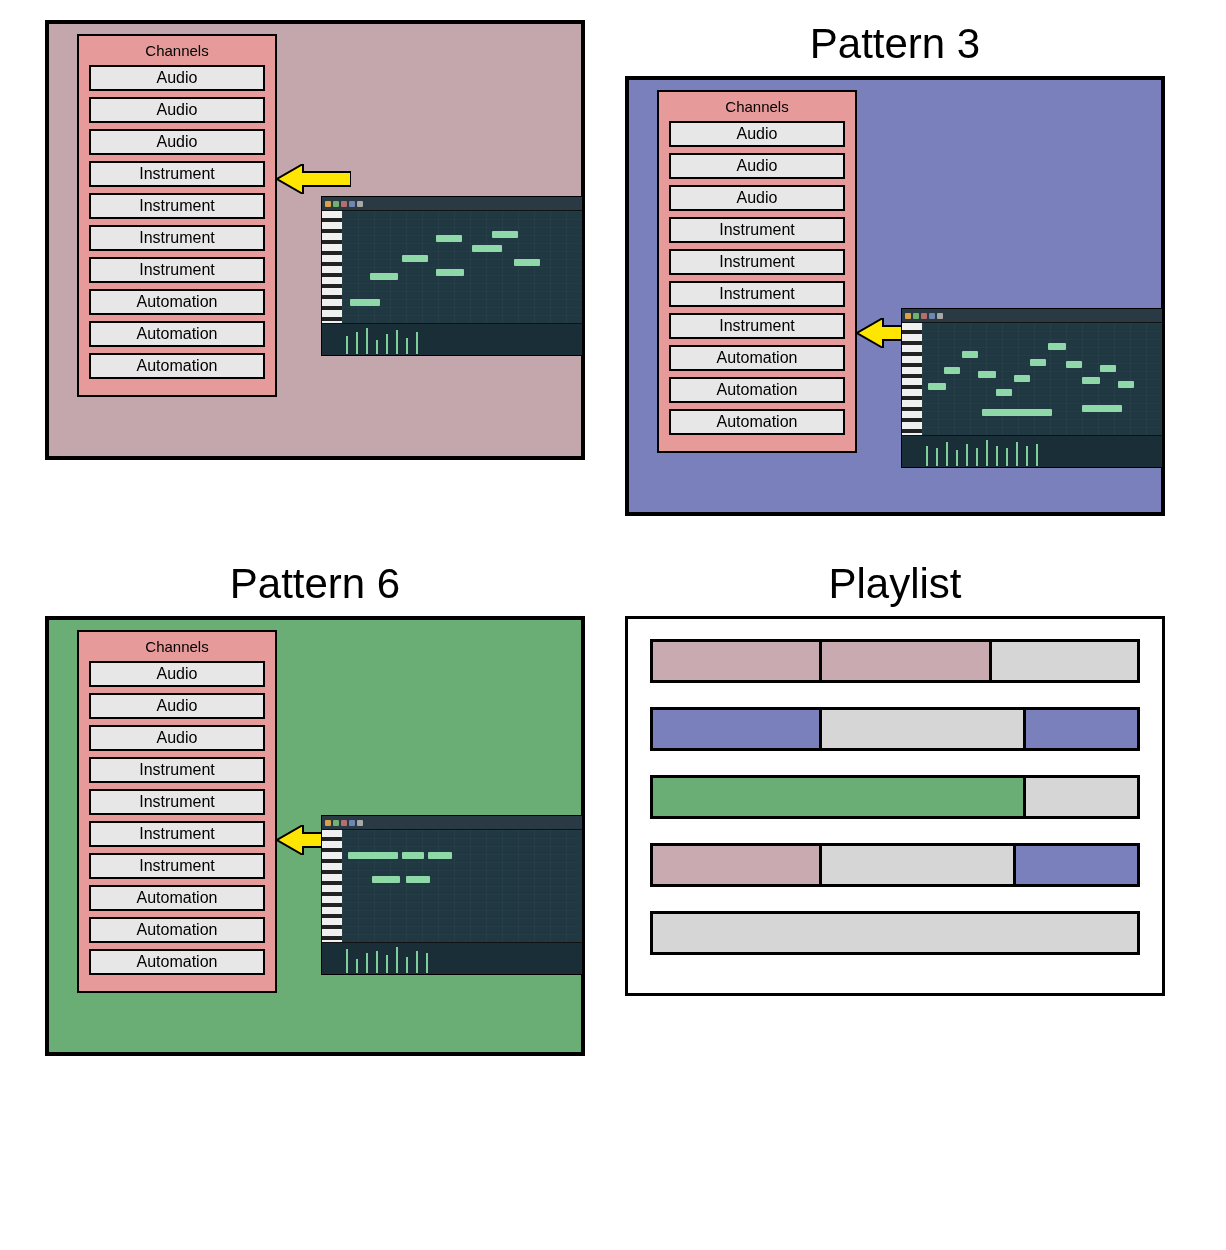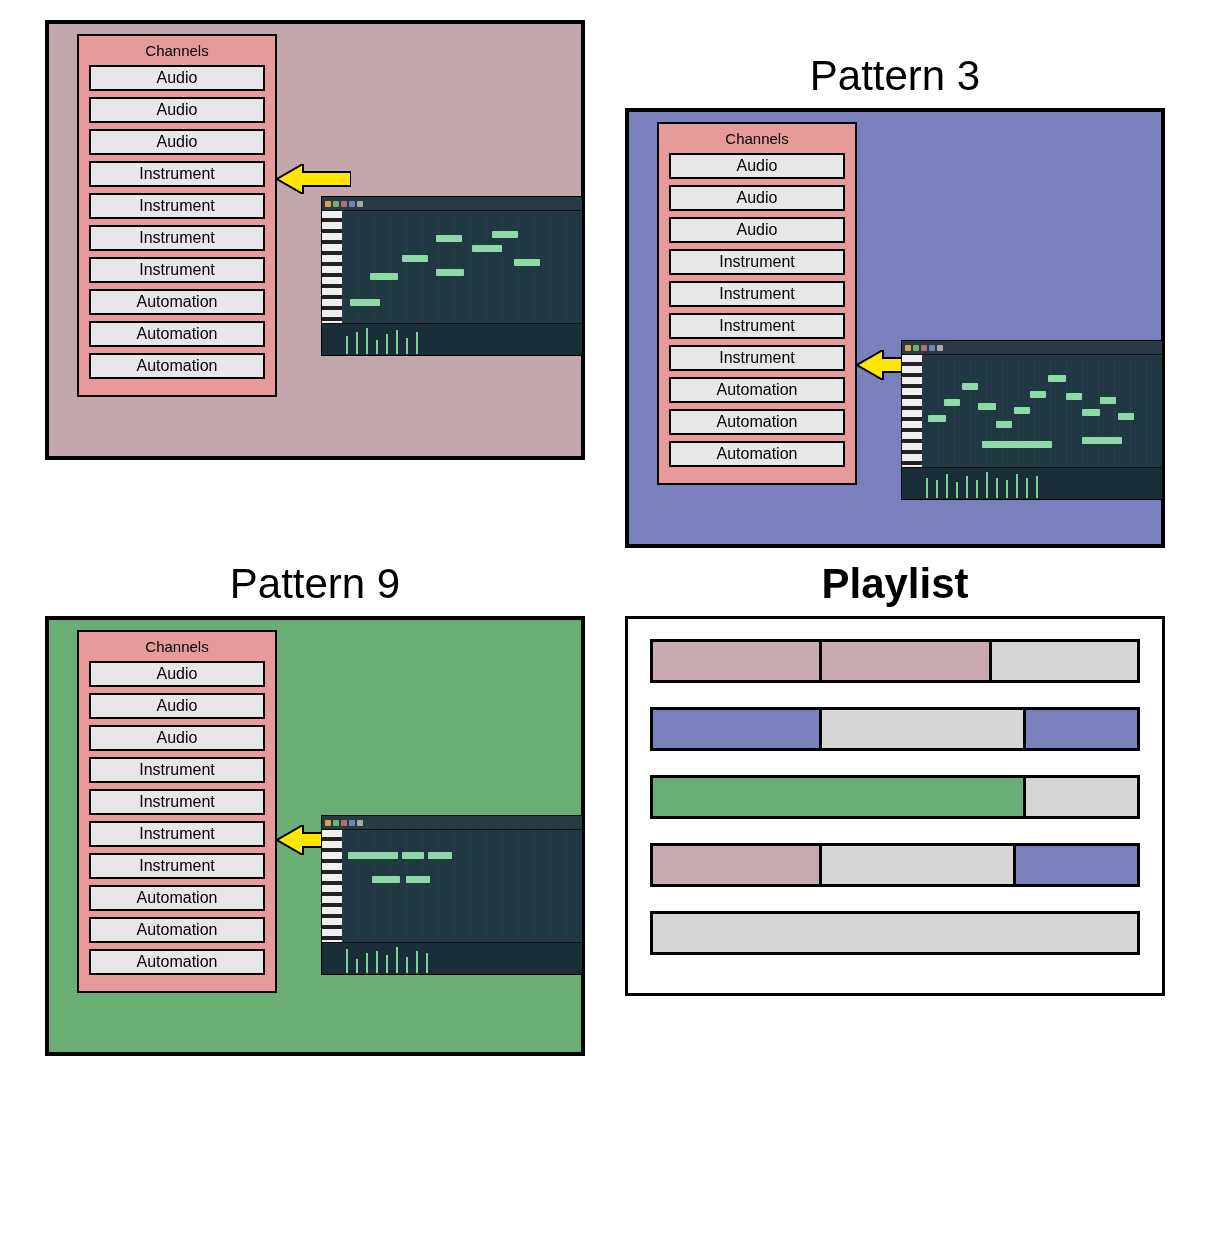--- a/index.html
+++ b/index.html
@@ -203,21 +203,21 @@
           <div class="vel" style="height: 14px;"></div>
           <div class="vel" style="height: 20px;"></div>
           <div class="vel" style="height: 24px;"></div>
           <div class="vel" style="height: 16px;"></div>
           <div class="vel" style="height: 22px;"></div>
         </div>
     </div>
   </div>
 </div>
 
-<div class="quadrant" style="left:625px; top:20px;margin-top:32px;">
+<div class="quadrant" style="left:625px; top:20px;">
   <div class="title">Pattern 3</div>
   <div class="pattern-box bg-purple">
     <div class="channels-panel">
       <div class="channels-title">Channels</div>
       <div class="channel">Audio</div>
       <div class="channel">Audio</div>
       <div class="channel">Audio</div>
       <div class="channel">Instrument</div>
       <div class="channel">Instrument</div>
       <div class="channel">Instrument</div>
@@ -270,21 +270,21 @@
           <div class="vel" style="height: 18px;"></div>
           <div class="vel" style="height: 24px;"></div>
           <div class="vel" style="height: 20px;"></div>
           <div class="vel" style="height: 22px;"></div>
         </div>
     </div>
   </div>
 </div>
 
 <div class="quadrant" style="left:45px; top:560px;">
-  <div class="title">Pattern 9</div>
+  <div class="title">Pattern 6</div>
   <div class="pattern-box bg-green">
     <div class="channels-panel">
       <div class="channels-title">Channels</div>
       <div class="channel">Audio</div>
       <div class="channel">Audio</div>
       <div class="channel">Audio</div>
       <div class="channel">Instrument</div>
       <div class="channel">Instrument</div>
       <div class="channel">Instrument</div>
       <div class="channel">Instrument</div>
@@ -324,21 +324,21 @@
           <div class="vel" style="height: 18px;"></div>
           <div class="vel" style="height: 26px;"></div>
           <div class="vel" style="height: 16px;"></div>
           <div class="vel" style="height: 22px;"></div>
           <div class="vel" style="height: 20px;"></div>
         </div>
     </div>
   </div>
 </div>
 
-<div class="quadrant" style="left:625px; top:560px;font-weight:bold;">
+<div class="quadrant" style="left:625px; top:560px;">
   <div class="title">Playlist</div>
   <div class="playlist-box" id="playlist-box">
       <div class="track">
         <div class="seg c-pink" style="width: 35%;"></div>
         <div class="seg c-pink" style="width: 35%;"></div>
         <div class="seg c-grey" style="width: 30%;"></div>
       </div>
       <div class="track">
         <div class="seg c-purple" style="width: 35%;"></div>
         <div class="seg c-grey" style="width: 42%;"></div>

